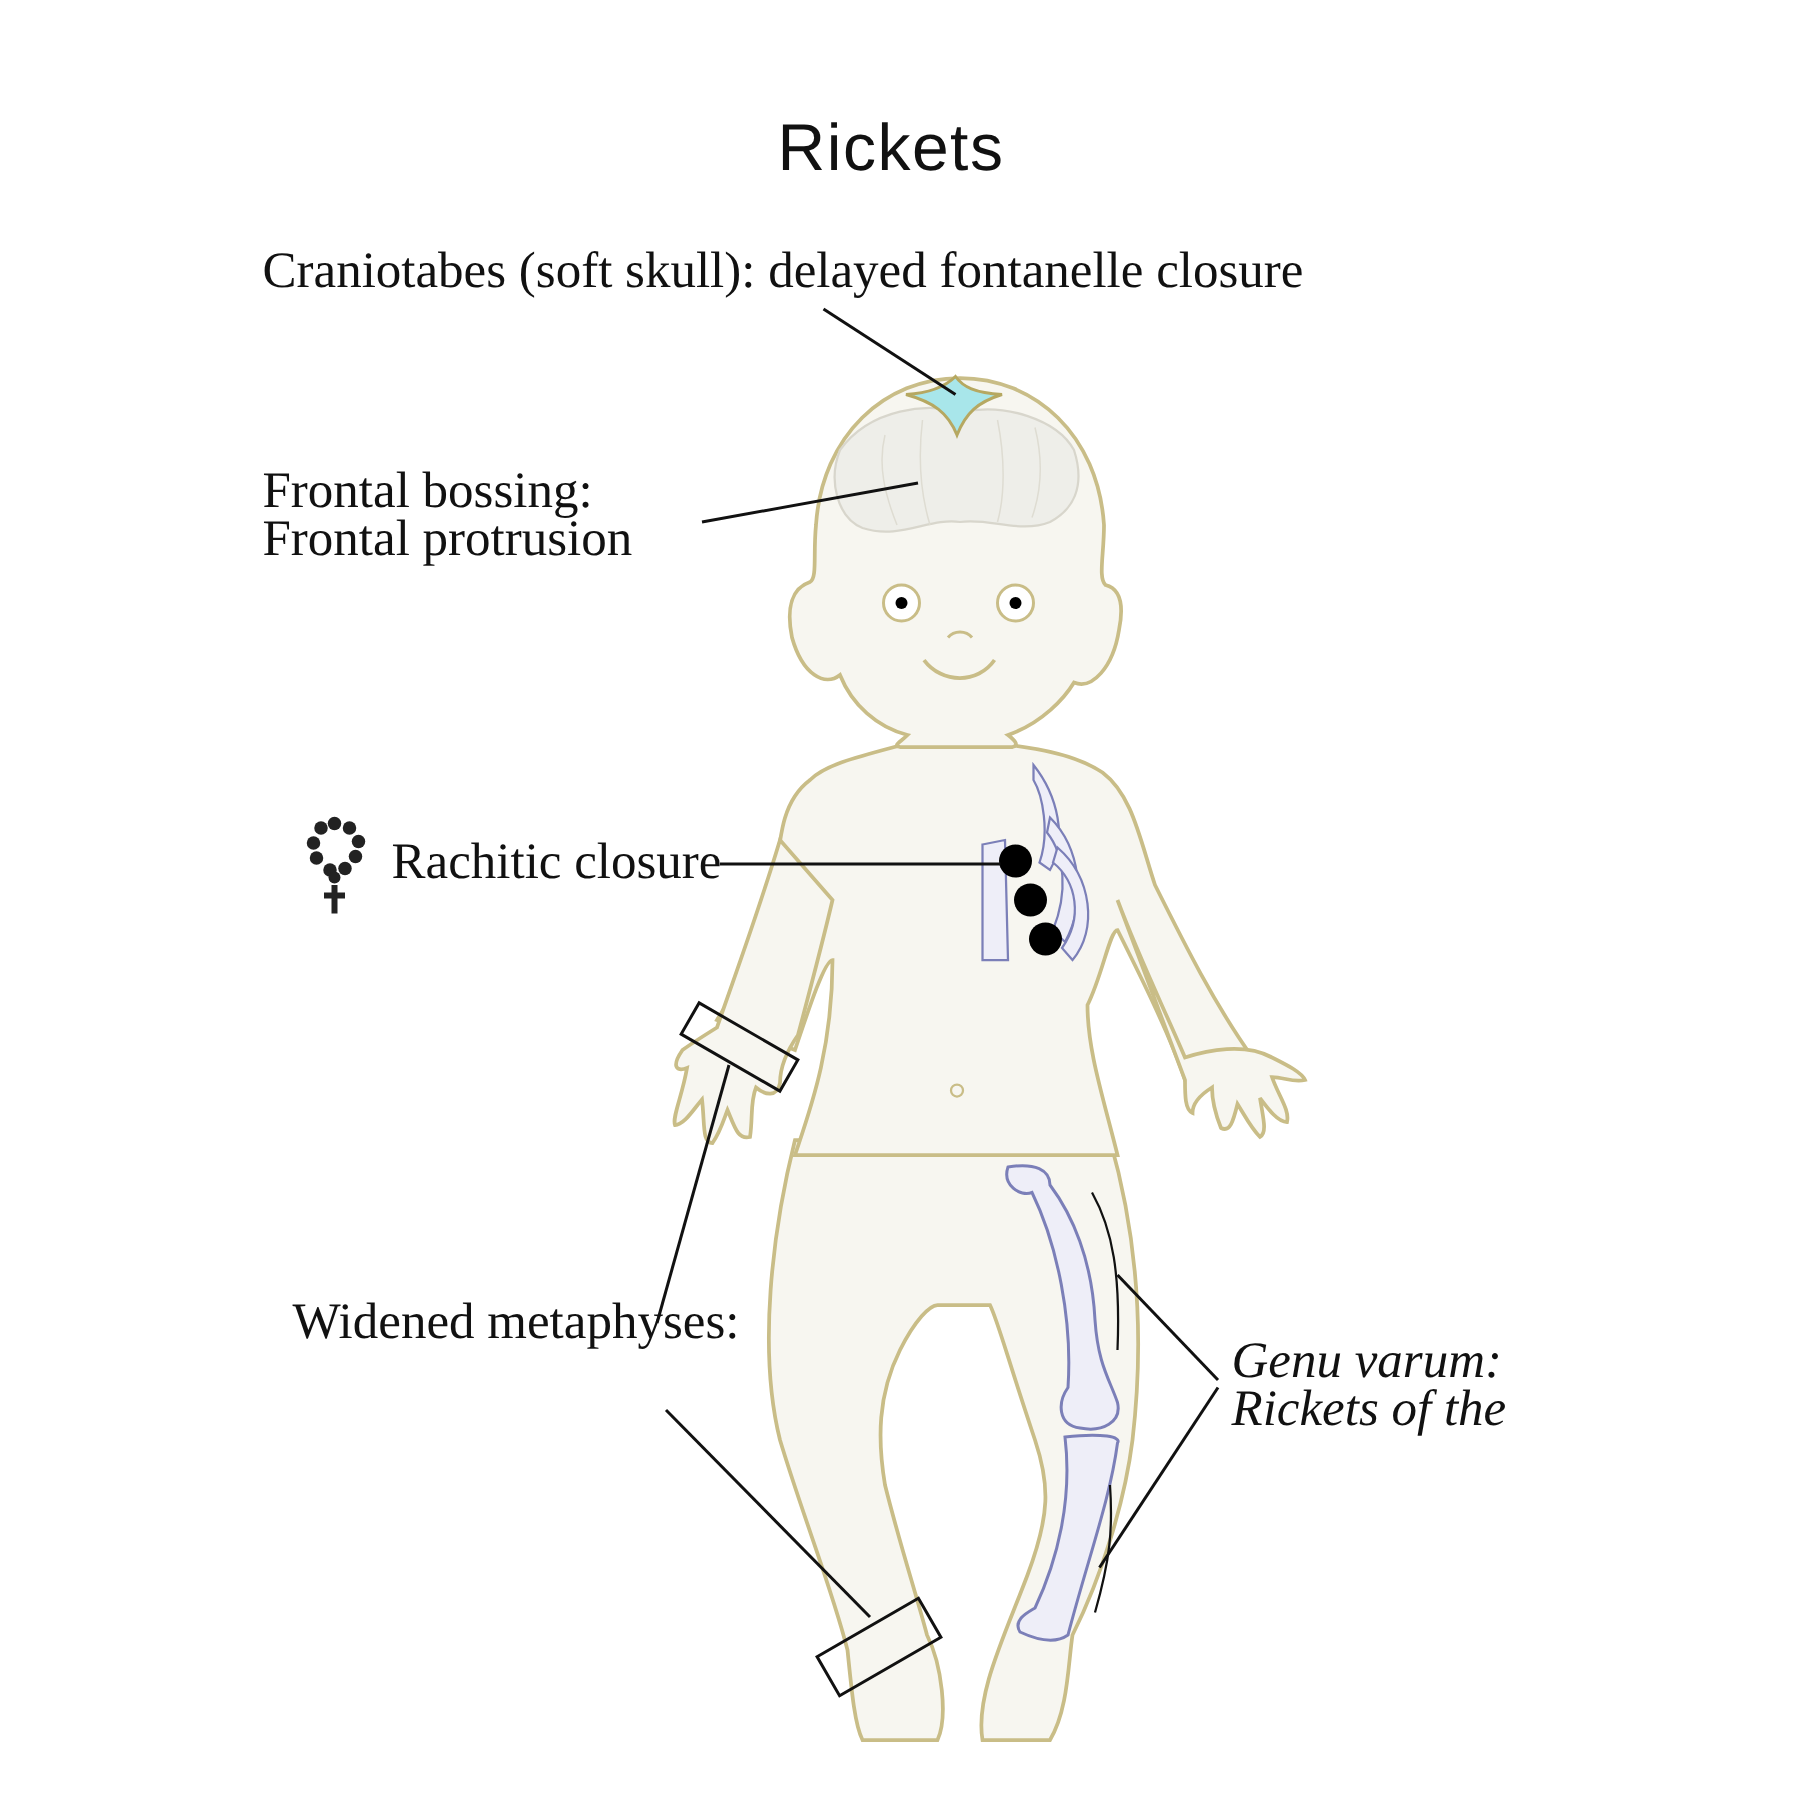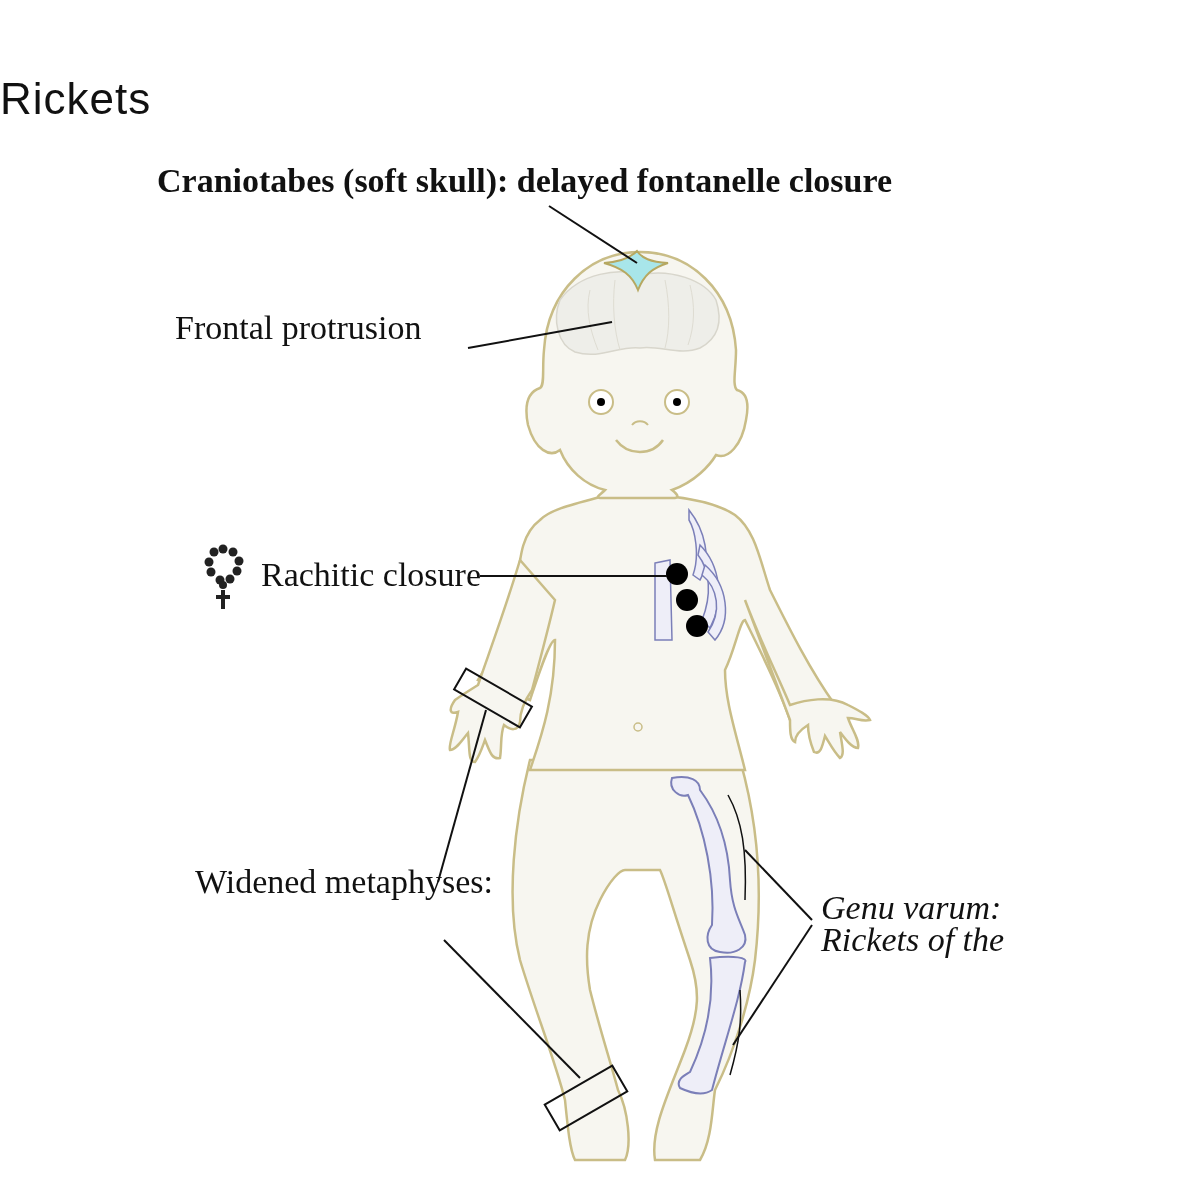--- a/index.html
+++ b/index.html
@@ -1,18 +1,18 @@
 <!DOCTYPE html>
 <html><head>
 <meta charset="utf-8">
 <style>
   html, body { margin: 0; padding: 0; background: #ffffff; }
   body { width: 1200px; height: 1200px; position: relative; overflow: hidden; }
   .title {
-    position: absolute; left: 0; width: 1188px; top: 74px; 
+    position: absolute; left: 0; width: 1188px; top: 74px; text-align: center;
     font-family: "Liberation Sans", sans-serif; font-size: 44px; color: #111;
     letter-spacing: 1px;
   }
   .label {
     position: absolute; font-family: "Liberation Serif", serif; color: #111;
     font-size: 34px; line-height: 32px; white-space: nowrap;
   }
   svg.figure { position: absolute; left: 0; top: 0; }
 </style>
 </head>
@@ -104,22 +104,23 @@
 
   <rect x="455" y="686" width="76" height="24" transform="rotate(30 493 698)" fill="none" stroke="#111" stroke-width="2"></rect>
   <rect x="547" y="1083" width="78" height="30" transform="rotate(-30 586 1098)" fill="none" stroke="#111" stroke-width="2"></rect>
 
   <g stroke="#111" stroke-width="1.5" fill="none">
     <path d="M728 795 C742 820 747 850 745 900"></path>
     <path d="M740 990 C742 1020 740 1040 730 1075"></path>
   </g>
 </svg>
 
-<div class="label" style="left:157px; top:165px;font-weight:bold;">Craniotabes (soft skull): delayed fontanelle closure</div>
+<div class="label" style="left:175px; top:165px;">Craniotabes (soft skull): delayed fontanelle closure</div>
 <div class="label" style="left:175px; top:312px;">
+  <div>Frontal bossing:</div>
   <div>Frontal protrusion</div>
 </div>
 <div class="label" style="left:261px; top:559px;">Rachitic closure</div>
 <div class="label" style="left:195px; top:866px;font-family:Liberation Serif, serif;">
   <div>Widened metaphyses:</div>
 </div>
 <div class="label" style="left:821px; top:892px;font-style:italic;">
   <div>Genu varum:</div>
   <div>Rickets of the</div>
 </div>

